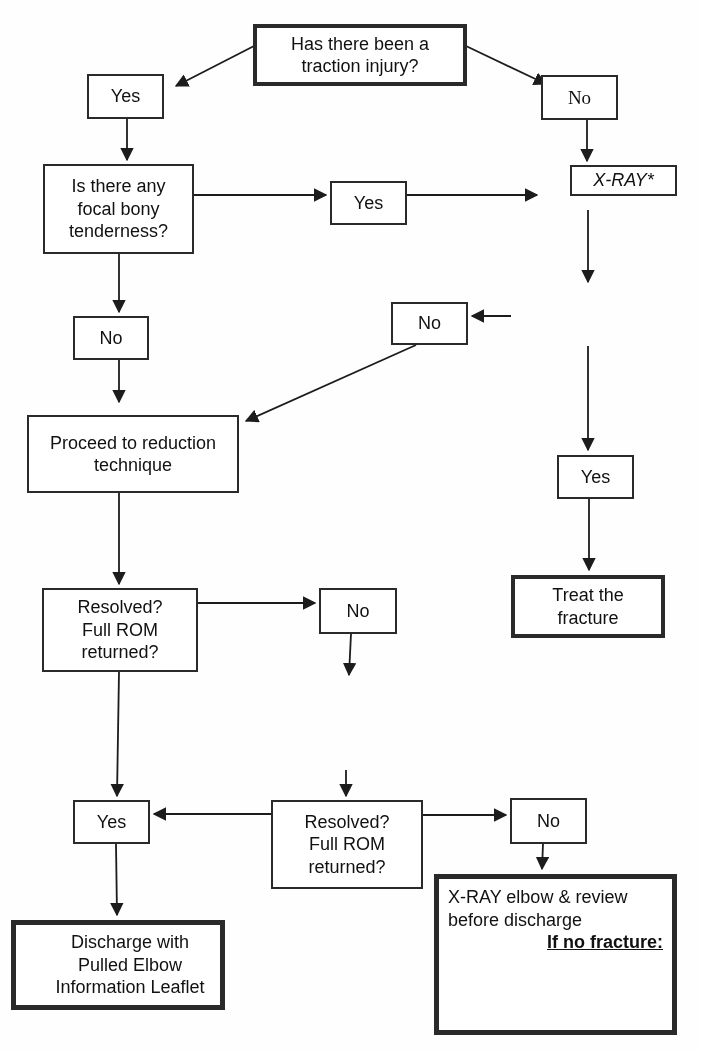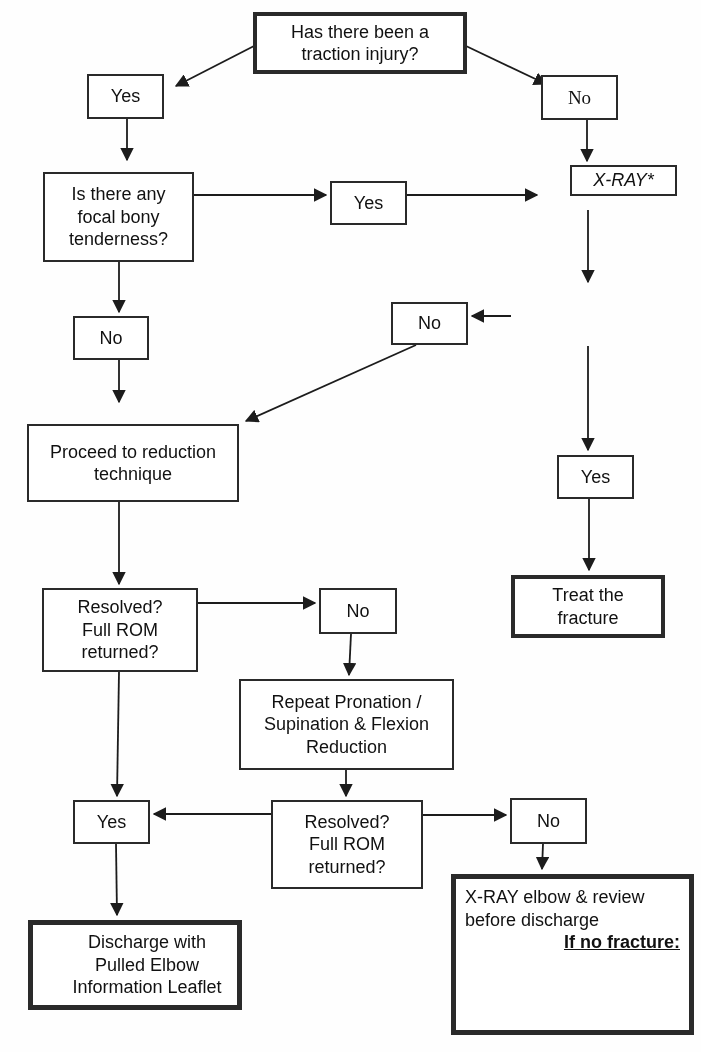--- a/index.html
+++ b/index.html
@@ -33,21 +33,21 @@
     display: flex;
     align-items: center;
     justify-content: center;
     text-align: center;
     white-space: pre-line;
     font-size: 18px;
     line-height: 1.25;
     padding: 2px 4px;
   }
   .node.thick  { border-width: 4px; }
-  .node.thick5 { border-width: 5px; margin-left: 17px; }
+  .node.thick5 { border-width: 5px; }
   .node.serif  {
     font-family: "Liberation Serif", serif;
     font-size: 19px;
   }
   .node.multi {
     flex-direction: column;
     align-items: stretch;
     justify-content: flex-start;
     padding: 7px 9px;
   }
@@ -94,57 +94,54 @@
     <line x1="119" y1="672" x2="117" y2="796" marker-end="url(#ah)"></line>
     <line x1="346" y1="770" x2="346" y2="796" marker-end="url(#ah)"></line>
     <line x1="271" y1="814" x2="154" y2="814" marker-end="url(#ah)"></line>
     <line x1="423" y1="815" x2="506" y2="815" marker-end="url(#ah)"></line>
     <line x1="116" y1="844" x2="117" y2="915" marker-end="url(#ah)"></line>
     <line x1="543" y1="844" x2="542" y2="869" marker-end="url(#ah)"></line>
     <line x1="588" y1="346" x2="588" y2="450" marker-end="url(#ah)"></line>
     <line x1="589" y1="499" x2="589" y2="570" marker-end="url(#ah)"></line>
   </svg>
 
-  <div class="node thick" style="left:253px; top:12px; width:214px; height:62px;">Has there been a
+  <div class="node thick" style="left:253px; top:24px; width:214px; height:62px;">Has there been a
 traction injury?</div>
 
   <div class="node" style="left:87px; top:74px; width:77px; height:45px;">Yes</div>
 
   <div class="node serif" style="left:541px; top:75px; width:77px; height:45px;">No</div>
 
-  <div class="node" style="left:43px; top:164px; width:151px; height:90px;margin-top:8px;">Is there any
+  <div class="node" style="left:43px; top:164px; width:151px; height:90px;">Is there any
 focal bony
 tenderness?</div>
 
   <div class="node" style="left:330px; top:181px; width:77px; height:44px;">Yes</div>
 
   <div class="node" style="left:570px; top:165px; width:107px; height:31px;font-style:italic;">X-RAY*</div>
 
 
   <div class="node" style="left:391px; top:302px; width:77px; height:43px;">No</div>
 
   <div class="node" style="left:73px; top:316px; width:76px; height:44px;">No</div>
 
-  <div class="node" style="left:27px; top:424px; width:212px; height:78px;">Proceed to reduction
+  <div class="node" style="left:27px; top:415px; width:212px; height:78px;">Proceed to reduction
 technique</div>
 
   <div class="node" style="left:557px; top:455px; width:77px; height:44px;">Yes</div>
 
   <div class="node thick" style="left:511px; top:575px; width:154px; height:63px;text-align:center;">Treat the
 fracture</div>
 
   <div class="node" style="left:42px; top:588px; width:156px; height:84px;">Resolved?
 Full ROM
 returned?</div>
 
   <div class="node" style="left:319px; top:588px; width:78px; height:46px;">No</div>
 
-  <div class="node" style="left:239px; top:679px; width:215px; height:91px;">Repeat Pronation /
-Supination &amp; Flexion
-Reduction</div>
 
   <div class="node" style="left:73px; top:800px; width:77px; height:44px;">Yes</div>
 
   <div class="node" style="left:271px; top:800px; width:152px; height:89px;">Resolved?
 Full ROM
 returned?</div>
 
   <div class="node" style="left:510px; top:798px; width:77px; height:46px;">No</div>
 
   <div class="node thick5" style="left:11px; top:920px; width:214px; height:90px;padding-left:28px;">Discharge with

